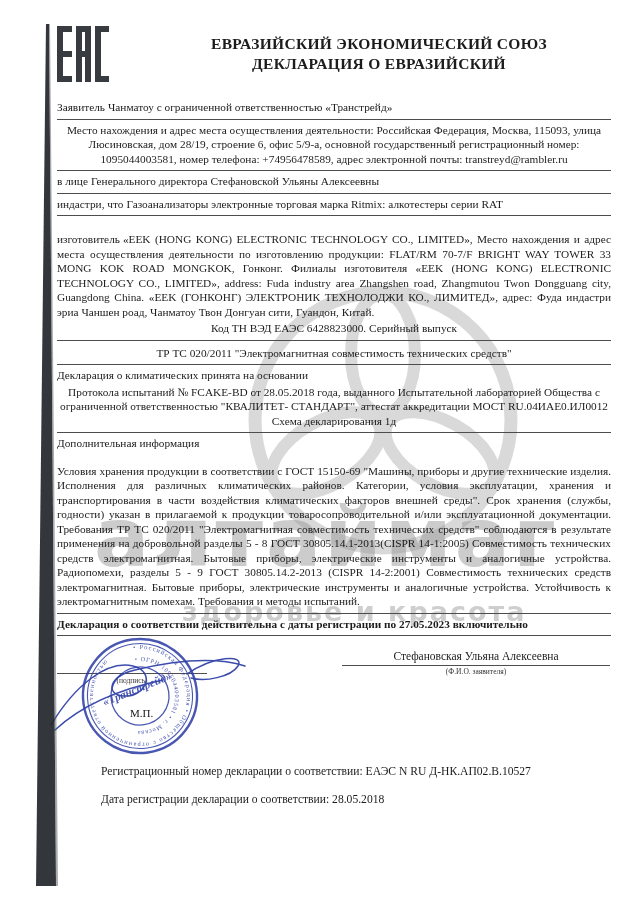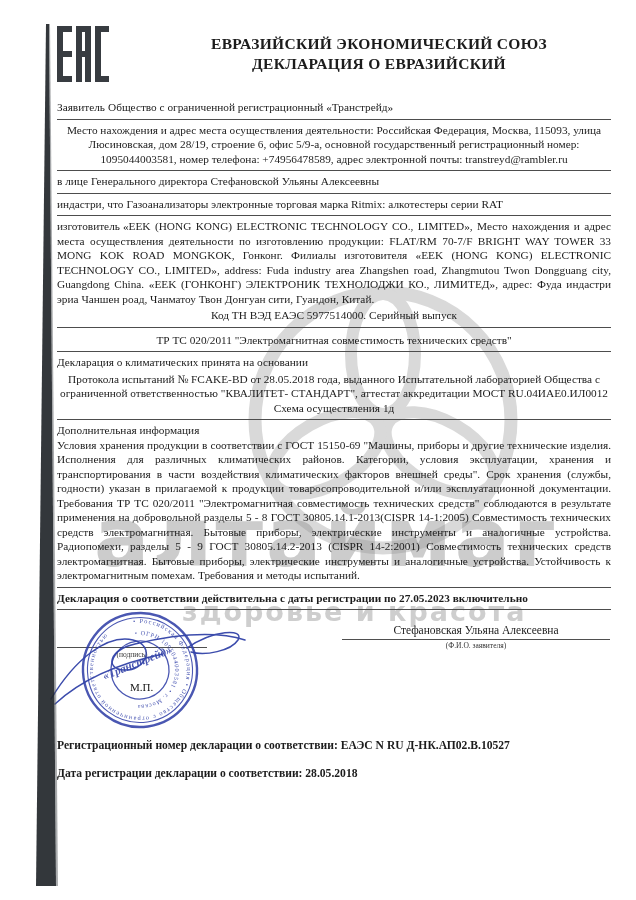--- a/index.html
+++ b/index.html
@@ -10,33 +10,33 @@
             font-weight:bold;font-size:82px;letter-spacing:3px;color:rgba(148,148,148,0.48);white-space:nowrap;}
   .wm-tag{position:absolute;left:182px;top:596px;font-family:"DejaVu Sans",sans-serif;
           font-weight:bold;font-size:27px;letter-spacing:2px;color:rgba(162,162,162,0.52);white-space:nowrap;}
   .content{position:absolute;left:57px;top:26px;width:554px;z-index:2;}
   .hdr{display:flex;}
   .eac{width:52px;height:56px;flex:0 0 52px;}
   .title{flex:1;text-align:center;font-weight:bold;font-size:15.5px;line-height:1.3;
          letter-spacing:.3px;padding-top:8px;margin-left:38px;}
   .row{font-size:11.3px;line-height:14.5px;padding:3px 0 4px;border-bottom:1px solid #4d4d4d;}
   .lbl{font-weight:normal;margin-right:3px;}
-  .just{text-align:justify;}
+  .just{text-align:justify;margin-top:13px;}
   p{margin:0;text-align:center;}
   .mt2{margin-top:2px;}
   .applicant-row{margin-top:15px;}
   .sigblock{position:relative;height:122px;}
   .sigline-left{position:absolute;left:0;top:37px;width:150px;border-top:1px solid #4f4f4f;}
   .sign-caption{position:absolute;left:28px;top:40px;width:94px;text-align:center;font-size:7.5px;color:#333;}
   .mp{position:absolute;left:73px;top:71px;font-size:11px;color:#141414;}
   .sig-svg{position:absolute;left:-12px;top:-6px;width:230px;height:140px;}
   .sig-right{position:absolute;left:285px;top:14px;width:268px;text-align:center;font-size:11.5px;}
   .sigline-right{border-top:1px solid #4f4f4f;margin-top:3px;}
   .fio-caption{font-size:7.5px;color:#333;margin-top:1px;}
-  .reg{font-weight:bold;font-size:11.6px;margin-top:6px;line-height:15px;}
+  .reg{font-weight:normal;font-size:11.6px;margin-top:6px;line-height:15px;margin-left:44px;}
   .date{margin-top:13px;}
   .scan-layer{position:absolute;inset:0;z-index:3;pointer-events:none;}
 </style>
 </head>
 <body>
 
 <div class="page">
 
   <div class="wm-layer">
     <svg width="636" height="900" viewBox="0 0 636 900">
@@ -69,48 +69,48 @@
           <rect x="38" y="50" width="14" height="6"></rect>
         </g>
       </svg>
       <div class="title">
         <div>ЕВРАЗИЙСКИЙ ЭКОНОМИЧЕСКИЙ СОЮЗ</div>
         <div>ДЕКЛАРАЦИЯ О ЕВРАЗИЙСКИЙ</div>
       </div>
     </div>
 
     <div class="row applicant-row">
-      <span class="lbl">Заявитель</span><span>Общество с ограниченной регистрационный «Транстрейд»</span>
+      <span class="lbl">Заявитель</span><span>Чанматоу с ограниченной ответственностью «Транстрейд»</span>
     </div>
 
     <div class="row">
       <p>Место нахождения и адрес места осуществления деятельности: Российская Федерация, Москва, 115093, улица Люсиновская, дом 28/19, строение 6, офис 5/9-а, основной государственный регистрационный номер: 1095044003581, номер телефона: +74956478589, адрес электронной почты: transtreyd@rambler.ru</p>
     </div>
 
     <div class="row">
       <span class="lbl">в лице</span><span>Генерального директора Стефановской Ульяны Алексеевны</span>
     </div>
 
     <div class="row">
       <span class="lbl">индастри, что</span><span>Газоанализаторы электронные  торговая марка Ritmix: алкотестеры серии RAT</span>
     </div>
 
     <div class="row">
       <p class="just"><span class="lbl">изготовитель</span><span>«EEK (HONG KONG) ELECTRONIC TECHNOLOGY CO., LIMITED», Место нахождения и адрес места осуществления деятельности по изготовлению продукции: FLAT/RM 70-7/F BRIGHT WAY TOWER 33 MONG KOK ROAD MONGKOK, Гонконг. Филиалы изготовителя «EEK (HONG KONG) ELECTRONIC TECHNOLOGY CO., LIMITED», address: Fuda industry area Zhangshen road, Zhangmutou Twon Dongguang city, Guangdong China. «EEK (ГОНКОНГ) ЭЛЕКТРОНИК ТЕХНОЛОДЖИ КО., ЛИМИТЕД», адрес: Фуда индастри эриа Чаншен роад, Чанматоу Твон Донгуан сити, Гуандон, Китай.</span></p>
-      <p class="mt2">Код ТН ВЭД ЕАЭС 5977514000. Серийный выпуск</p>
+      <p class="mt2">Код ТН ВЭД ЕАЭС 6428823000. Серийный выпуск</p>
     </div>
 
     <div class="row">
       <p class="mt2">ТР ТС 020/2011 "Электромагнитная совместимость технических средств"</p>
     </div>
 
     <div class="row">
       <div class="lbl">Декларация о климатических принята на основании</div>
       <p class="mt2">Протокола испытаний № FCAKE-BD от 28.05.2018 года, выданного Испытательной лабораторией Общества с ограниченной ответственностью "КВАЛИТЕТ- СТАНДАРТ", аттестат аккредитации МОСТ RU.04ИАЕ0.ИЛ0012</p>
-      <p>Схема осуществления 1д</p>
+      <p>Схема декларирования 1д</p>
     </div>
 
     <div class="row">
       <div class="lbl">Дополнительная информация</div>
       <p class="just">Условия хранения продукции в соответствии с ГОСТ 15150-69 "Машины, приборы и другие технические изделия. Исполнения для различных климатических районов. Категории, условия эксплуатации, хранения и транспортирования в части воздействия климатических факторов внешней среды". Срок хранения (службы, годности) указан в прилагаемой к продукции товаросопроводительной и/или эксплуатационной документации. Требования ТР ТС 020/2011 "Электромагнитная совместимость технических средств" соблюдаются в результате применения на добровольной разделы 5 - 8 ГОСТ 30805.14.1-2013(CISPR 14-1:2005) Совместимость технических средств электромагнитная. Бытовые приборы, электрические инструменты и аналогичные устройства. Радиопомехи, разделы 5 - 9 ГОСТ 30805.14.2-2013 (CISPR 14-2:2001) Совместимость технических средств электромагнитная. Бытовые приборы, электрические инструменты и аналогичные устройства. Устойчивость к электромагнитным помехам. Требования и методы испытаний.</p>
     </div>
 
     <div class="row" style="font-weight:bold">Декларация о соответствии  действительна с даты регистрации по 27.05.2023 включительно</div>
 
     <div class="sigblock">

